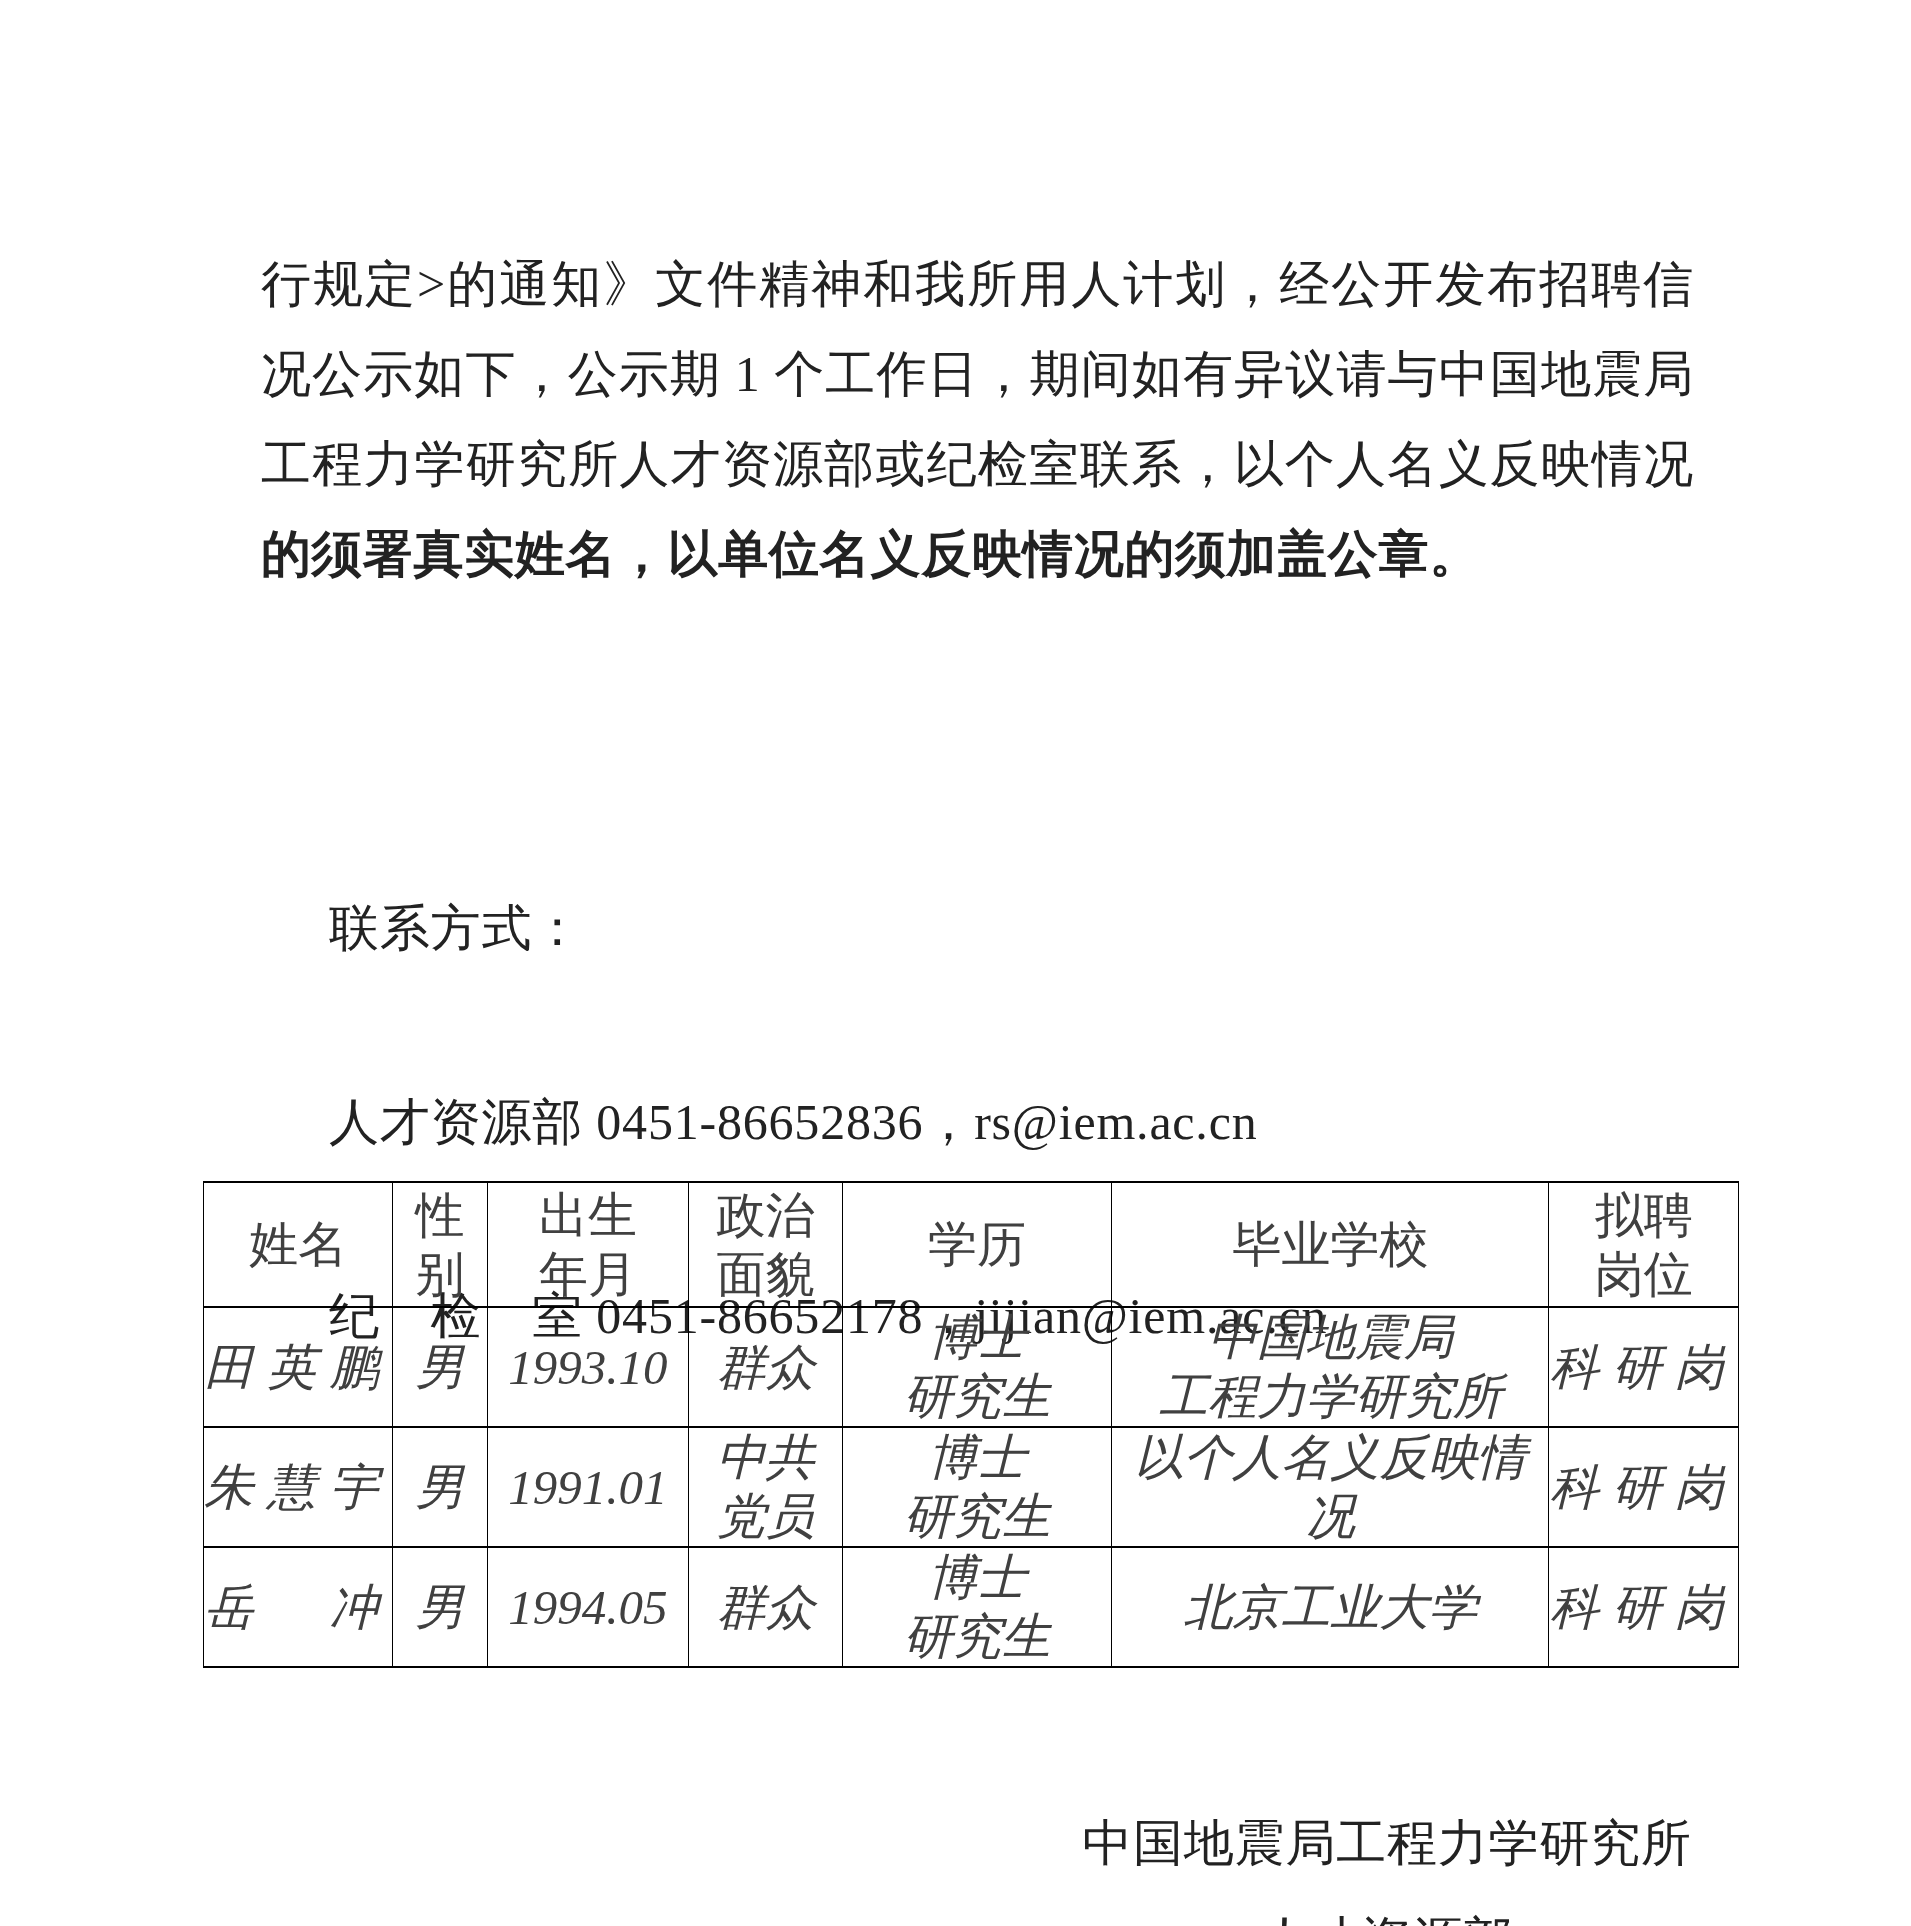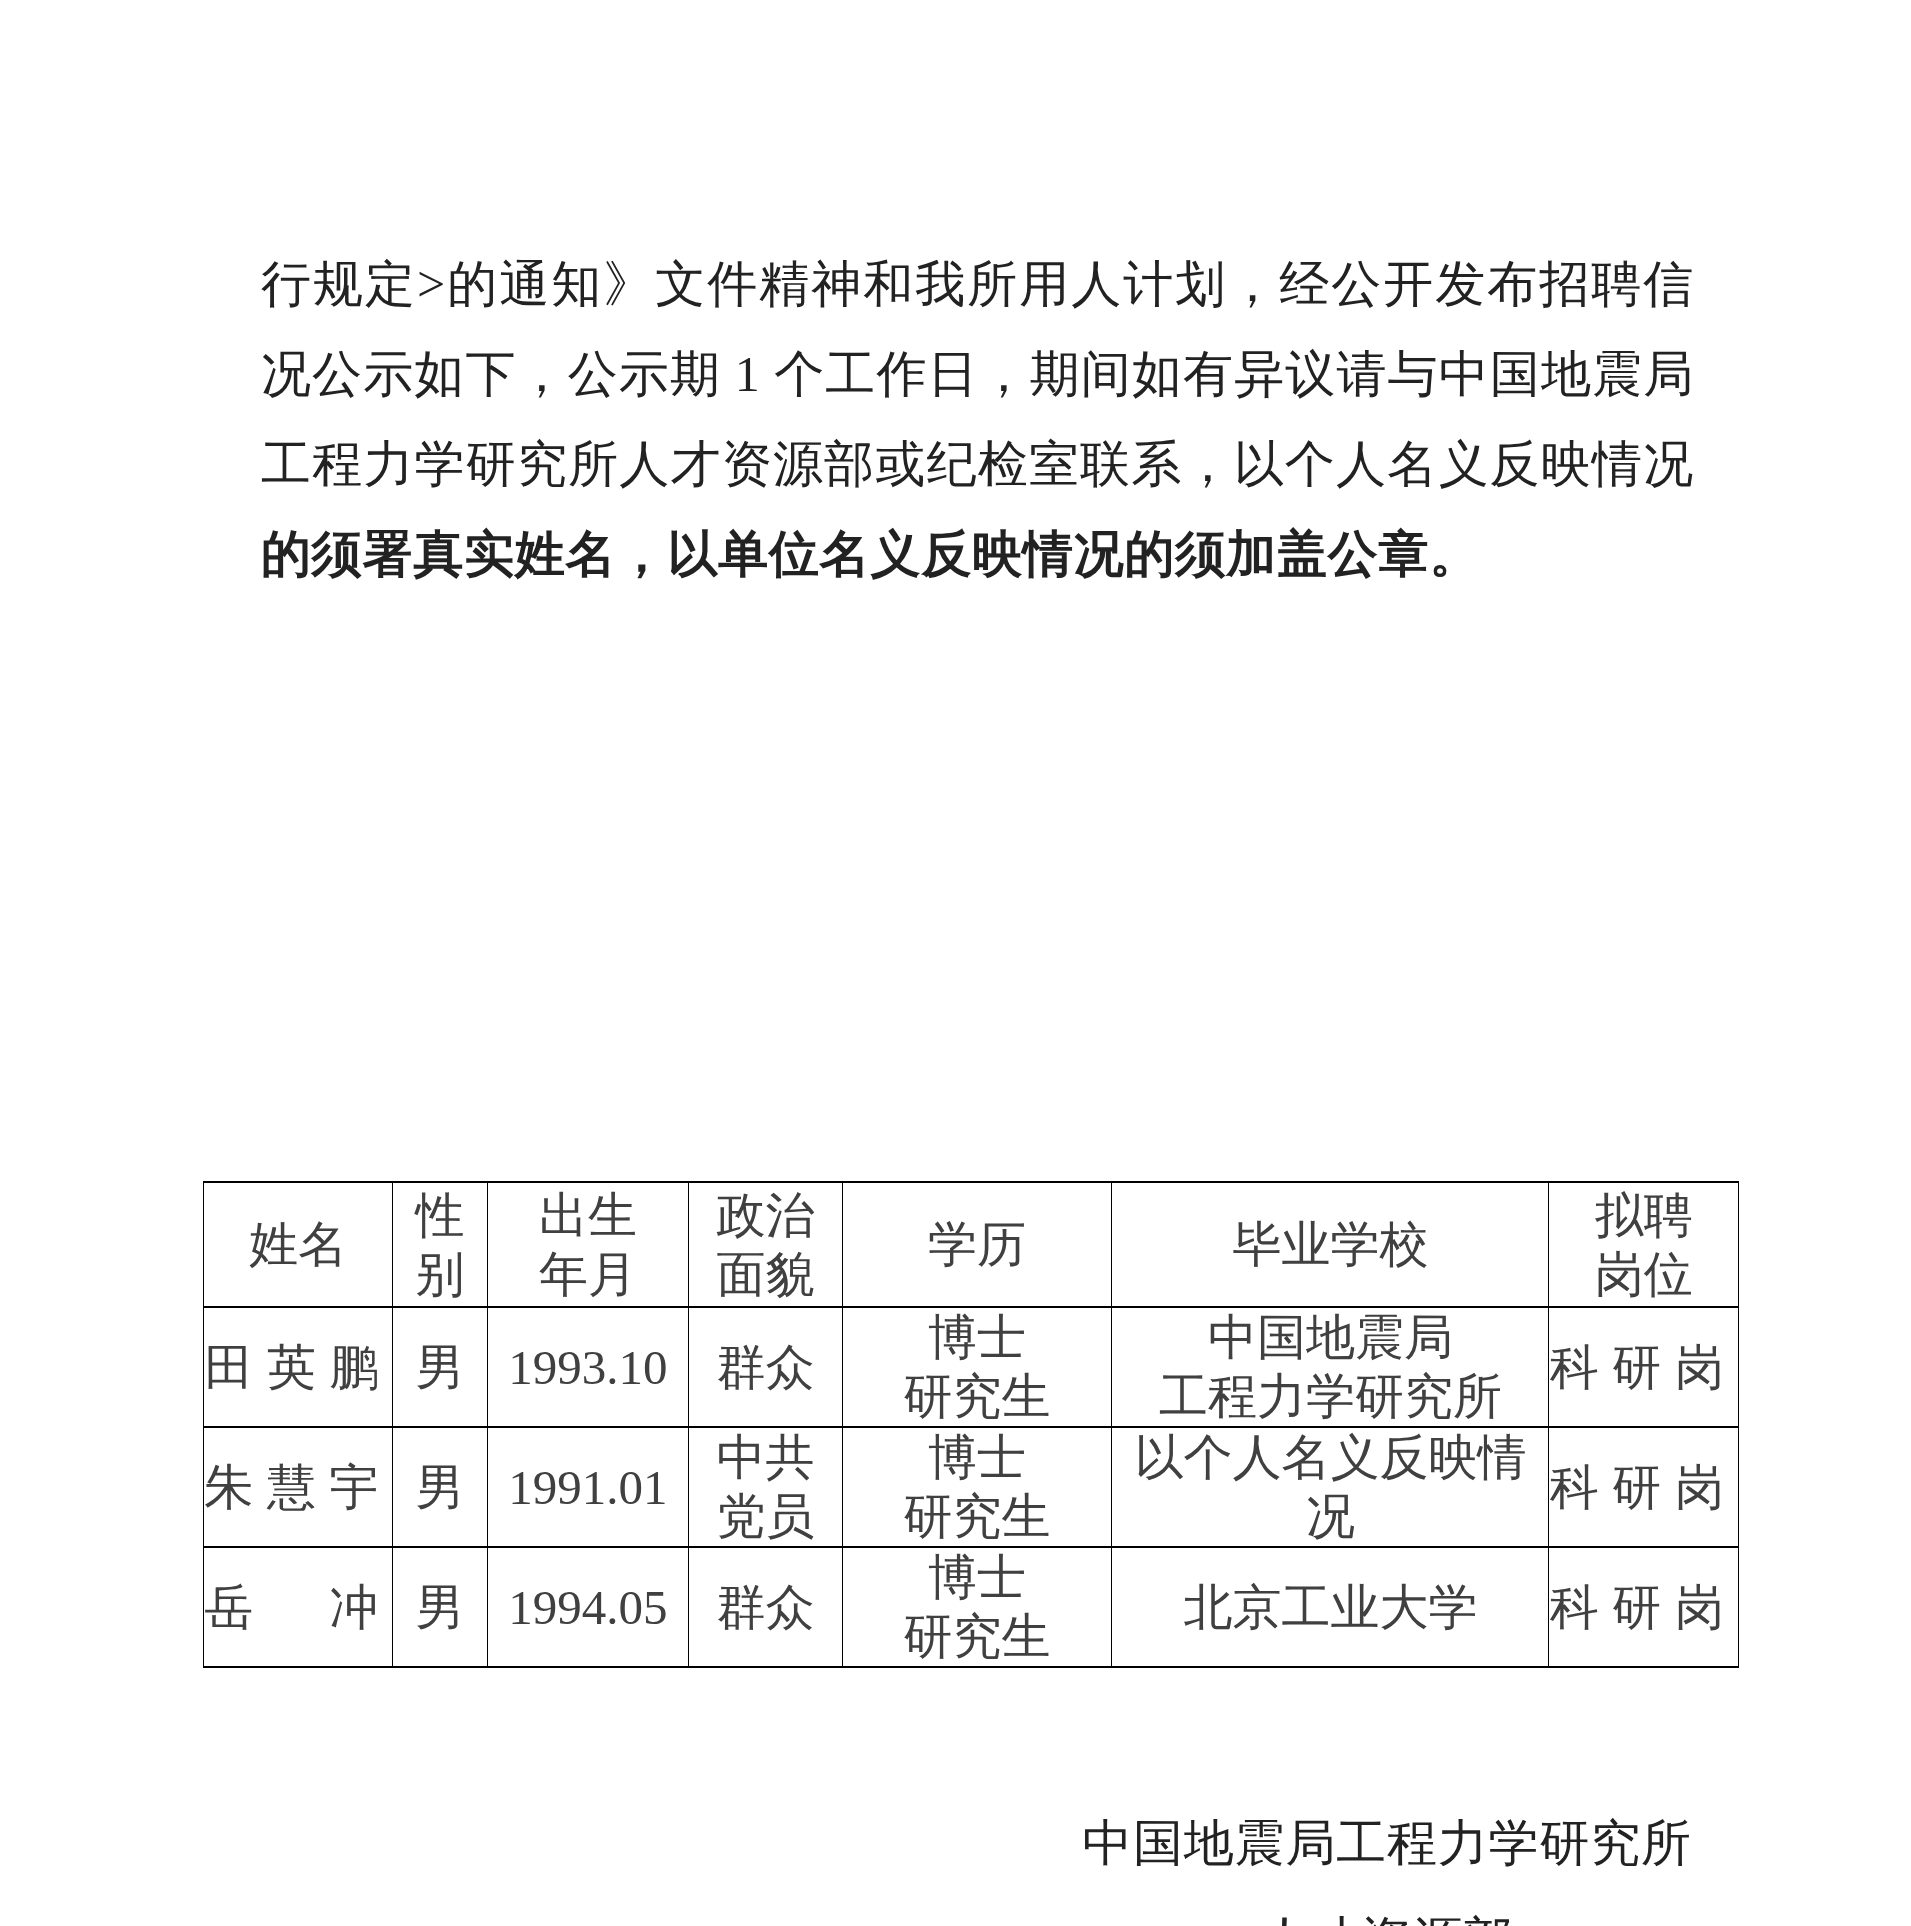--- a/index.html
+++ b/index.html
@@ -37,41 +37,46 @@
     border:1.5px solid #000;
     border-top-width:2.7px;border-bottom-width:2.7px;
     text-align:center;vertical-align:middle;
     white-space:pre-line;
     line-height:59px;
     font-weight:normal;
     padding:0;
     overflow:hidden;
   }
   tr.hdr{height:125px;}
-  tr.datarow{height:119px;}
+  tr.datarow{height:119px;font-style:italic;}
   .sp{letter-spacing:0.28em;}
   
   .sig{
     position:absolute;left:990px;top:1795px;width:794px;
     font-size:50px;line-height:97px;letter-spacing:0.8px;
     text-align:center;
   }
 </style>
 </head>
 <body>
 
 <div id="page">
 
   <div class="para">
     <div class="pline">行规定&gt;的通知》文件精神和我所用人计划，经公开发布招聘信</div>
     <div class="pline">况公示如下，公示期 1 个工作日，期间如有异议请与中国地震局</div>
     <div class="pline">工程力学研究所人才资源部或纪检室联系，以个人名义反映情况</div>
     <div class="pline last">的须署真实姓名，以单位名义反映情况的须加盖公章。</div>
   </div>
 
+  <div class="contacts">
+    <div>联系方式：</div>
+    <div>人才资源部 0451-86652836，rs@iem.ac.cn</div>
+    <div>纪　检　室 0451-86652178，jijian@iem.ac.cn</div>
+  </div>
 
   <table class="cand">
     <colgroup>
       <col style="width:189px">
       <col style="width:94px">
       <col style="width:201px">
       <col style="width:153px">
       <col style="width:269px">
       <col style="width:436px">
       <col style="width:189px">

